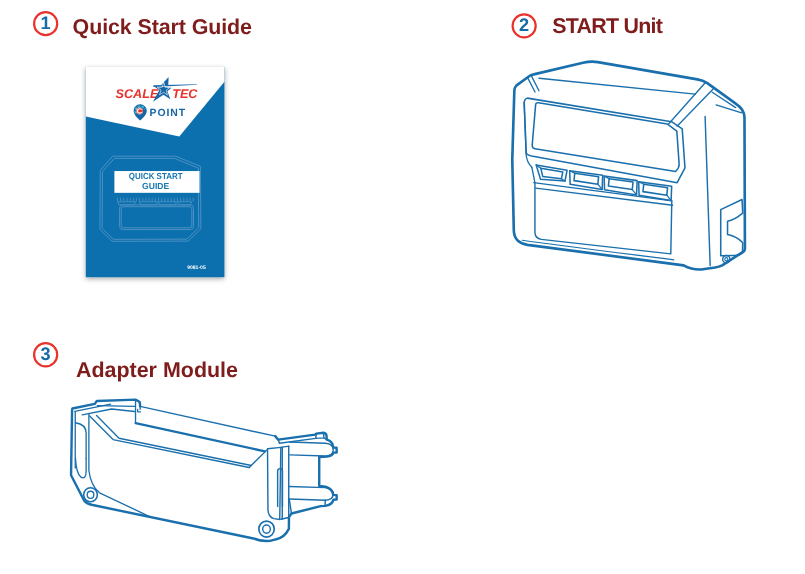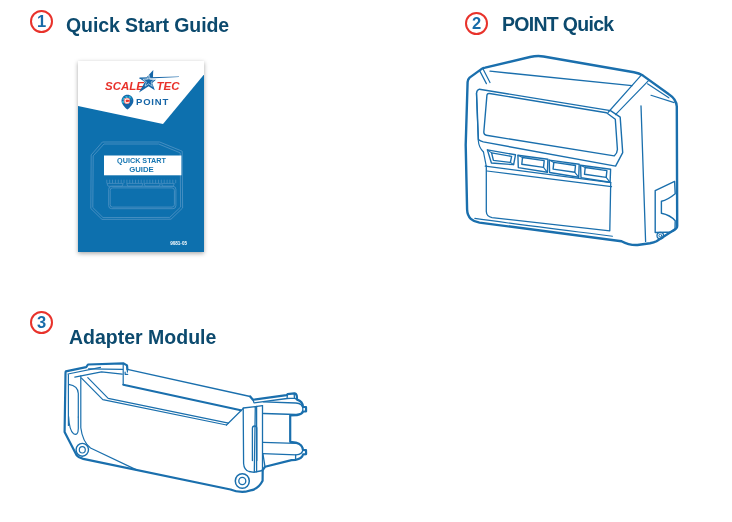--- a/index.html
+++ b/index.html
@@ -1,22 +1,22 @@
 <!DOCTYPE html>
 <html><head><meta charset="utf-8"><style>
 html,body{margin:0;padding:0}
 body{width:732px;height:522px;background:#fff;font-family:"Liberation Sans",sans-serif;position:relative;overflow:hidden}
 .num{position:absolute;width:19px;height:19px;border:2.7px solid #e8322b;border-radius:50%;color:#176ba8;font-weight:bold;font-size:16.5px;line-height:19.5px;text-align:center}
-.hd{position:absolute;color:#0c4a6e;font-weight:bold;font-size:19.5px}
+.hd{position:absolute;color:#7f1d1d;font-weight:bold;font-size:19.5px}
 </style></head>
 <body>
 <div class="num" style="left:30px;top:10px">1</div>
 <div class="hd" style="left:66px;top:14px;letter-spacing:-0.1px">Quick Start Guide</div>
 <div class="num" style="left:465px;top:12px">2</div>
-<div class="hd" style="left:502px;top:13px;letter-spacing:-0.7px">POINT Quick</div>
+<div class="hd" style="left:502px;top:13px;letter-spacing:-0.7px">START Unit</div>
 <div class="num" style="left:30px;top:311px">3</div>
 <div class="hd" style="left:69px;top:326px;letter-spacing:0px">Adapter Module</div>
 
 <svg id="booklet" style="position:absolute;left:74px;top:57px;overflow:visible" width="134" height="199" viewBox="-4 -4 134 199">
 <defs>
       <filter id="sh" x="-20%" y="-20%" width="140%" height="140%">
         <feDropShadow dx="0" dy="1.5" stdDeviation="2.2" flood-color="#000" flood-opacity="0.35"></feDropShadow>
       </filter>
     </defs>
 <g filter="url(#sh)">

